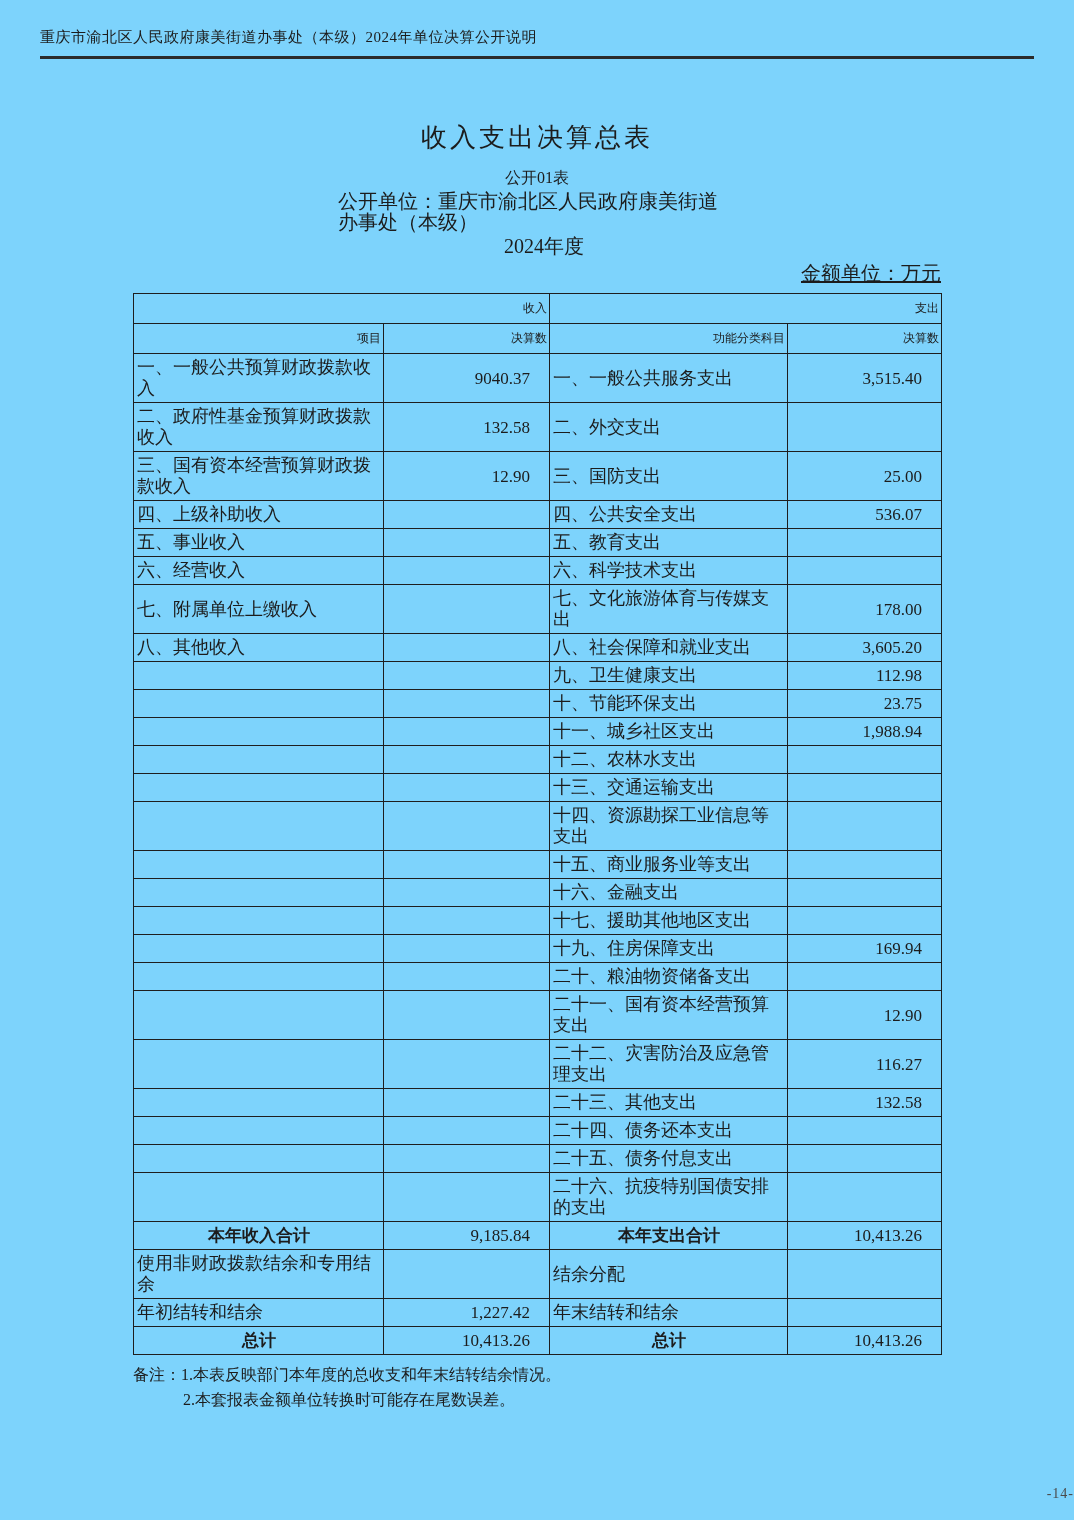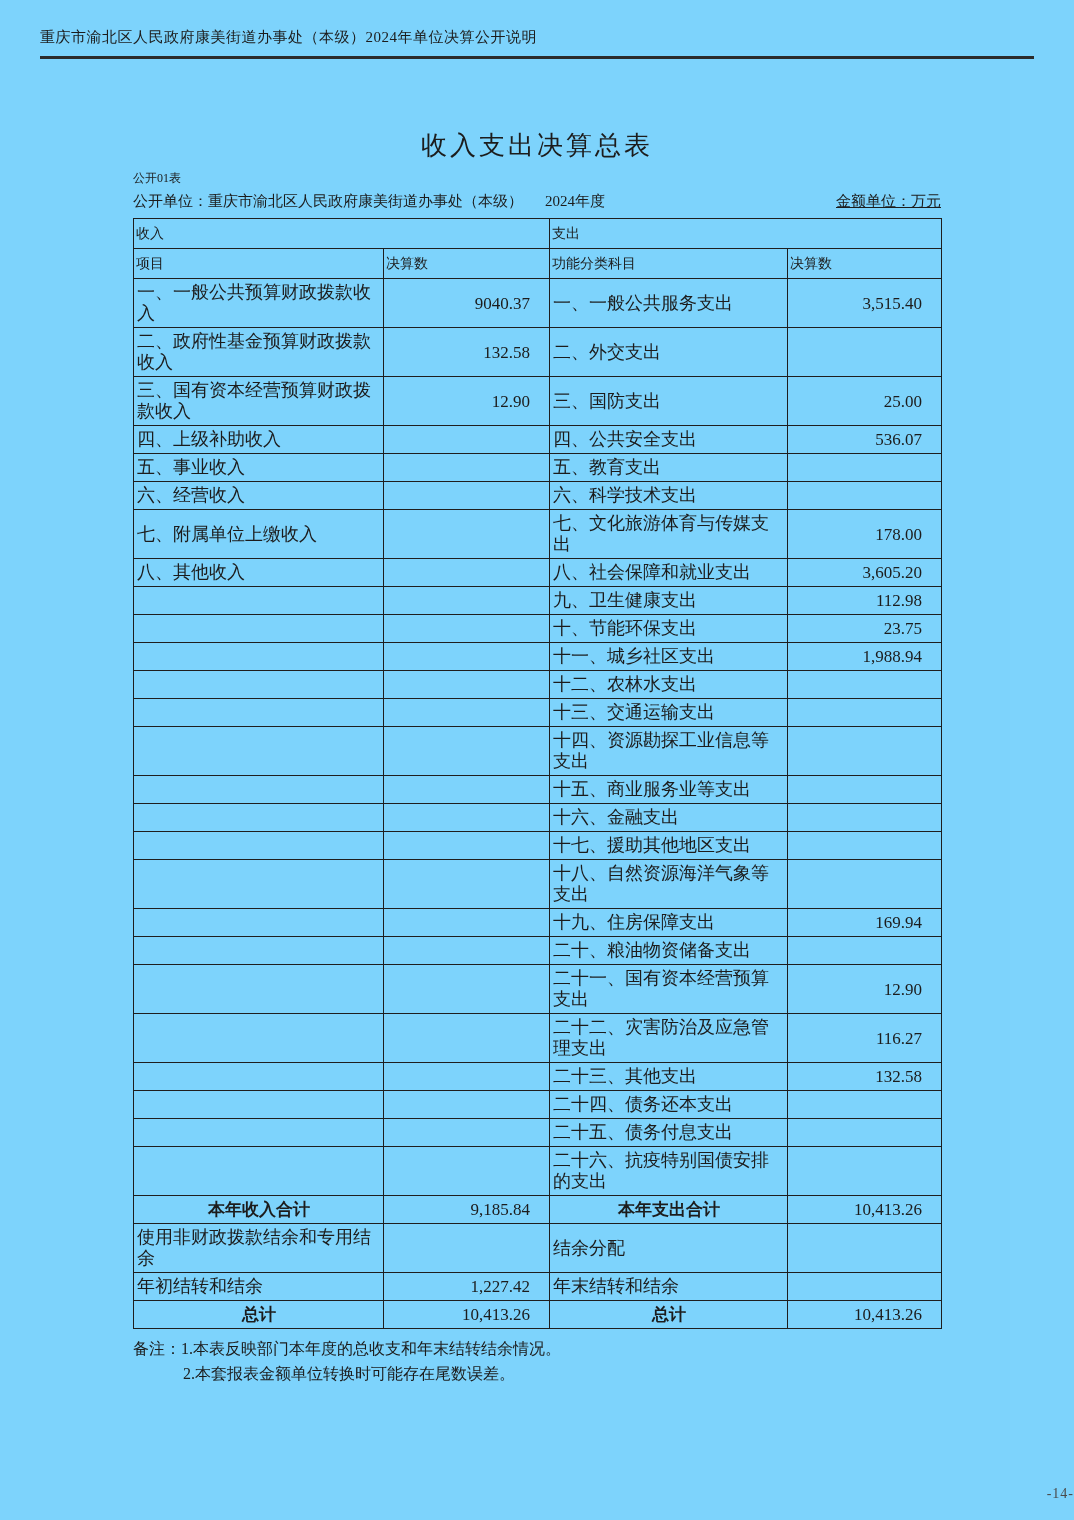--- a/index.html
+++ b/index.html
@@ -18,42 +18,43 @@
     left: 40px;
     right: 40px;
     font-size: 15px;
     letter-spacing: 0.5px;
     padding-bottom: 9px;
     border-bottom: 3px solid #2b2b2b;
   }
   .content {
     position: absolute;
     left: 133px;
-    top: 130px;
+    top: 122px;
     width: 808px;
   }
   .page-title {
     margin: 0;
     text-align: center;
     font-size: 26px;
     font-weight: normal;
     letter-spacing: 3px;
     line-height: 31px;
   }
   .table-ref {
-    margin-top: 6px;
-    text-align: left;
-    font-size: 12px;
+    margin-top: 14px;
+    text-align: center;
+    font-size: 16px;
     line-height: 22px;
   }
   .meta {
     display: flex;
     align-items: center;
     margin-top: 2px;
-    font-size: 15px;
+    font-size: 20px;
+    flex-direction: column;
   }
   .meta-unit { width: 398px; line-height: 21px; }
   .meta-year { margin-left: 14px; white-space: nowrap; }
   .meta-amount { margin-left: auto; white-space: nowrap; text-decoration: underline; }
   table.budget {
     margin-top: 6px;
     width: 808px;
     table-layout: fixed;
     border-collapse: collapse;
   }
@@ -61,22 +62,22 @@
   table.budget col.c2 { width: 166px; }
   table.budget col.c3 { width: 238px; }
   table.budget col.c4 { width: 154px; }
   table.budget th, table.budget td {
     border: 1.5px solid #1e1e1e;
     vertical-align: middle;
     word-break: break-all;
   }
   table.budget thead th {
     font-weight: normal;
-    font-size: 14px;
-    text-align: left;
+    font-size: 12px;
+    text-align: right;
     padding: 4px 2px;
     line-height: 21px;
   }
   table.budget td {
     font-size: 18px;
     line-height: 21px;
     padding: 3px 2px;
   }
   table.budget td.item { text-align: left; padding-left: 3px; }
   table.budget td.val {
@@ -247,26 +248,20 @@
           </tr>
           <tr>
             <td class="item"></td>
             <td class="val"></td>
             <td class="item">十七、援助其他地区支出</td>
             <td class="val"></td>
           </tr>
           <tr>
             <td class="item"></td>
             <td class="val"></td>
-            <td class="item">十八、自然资源海洋气象等支出</td>
-            <td class="val"></td>
-          </tr>
-          <tr>
-            <td class="item"></td>
-            <td class="val"></td>
             <td class="item">十九、住房保障支出</td>
             <td class="val">169.94</td>
           </tr>
           <tr>
             <td class="item"></td>
             <td class="val"></td>
             <td class="item">二十、粮油物资储备支出</td>
             <td class="val"></td>
           </tr>
           <tr>

